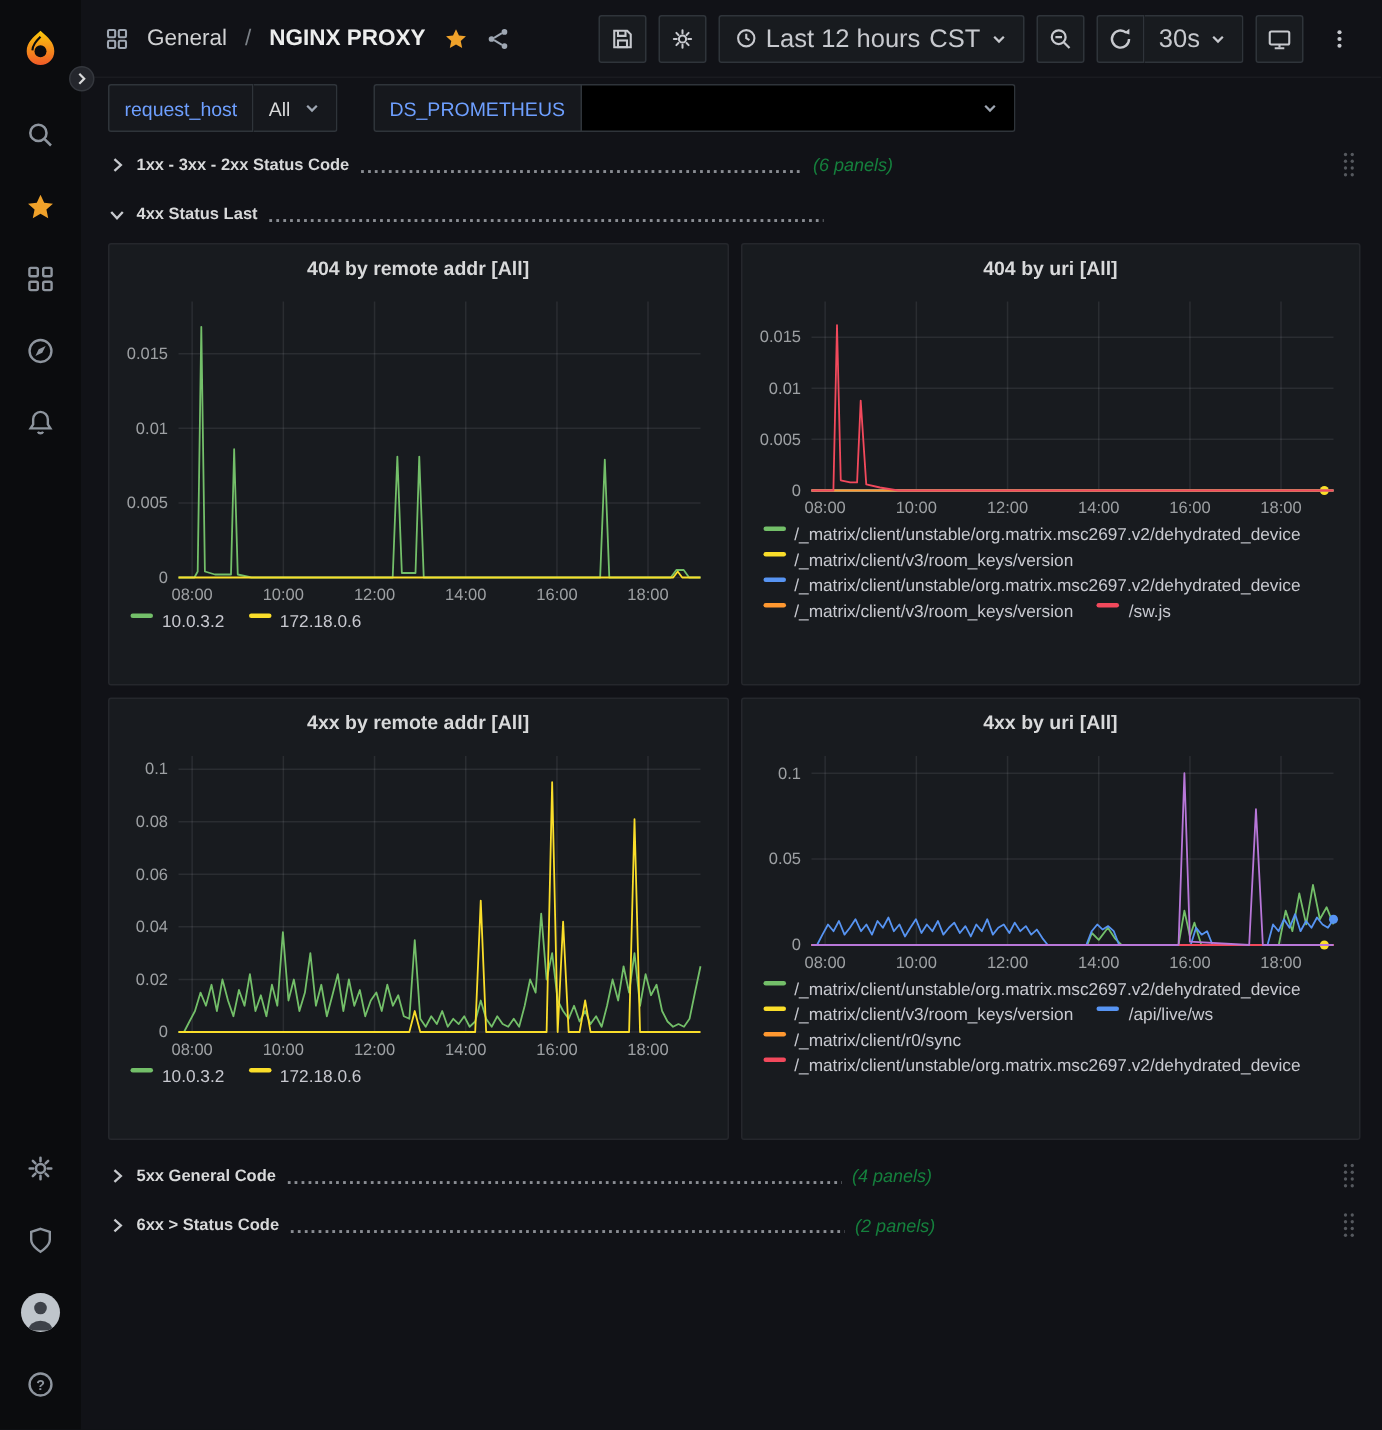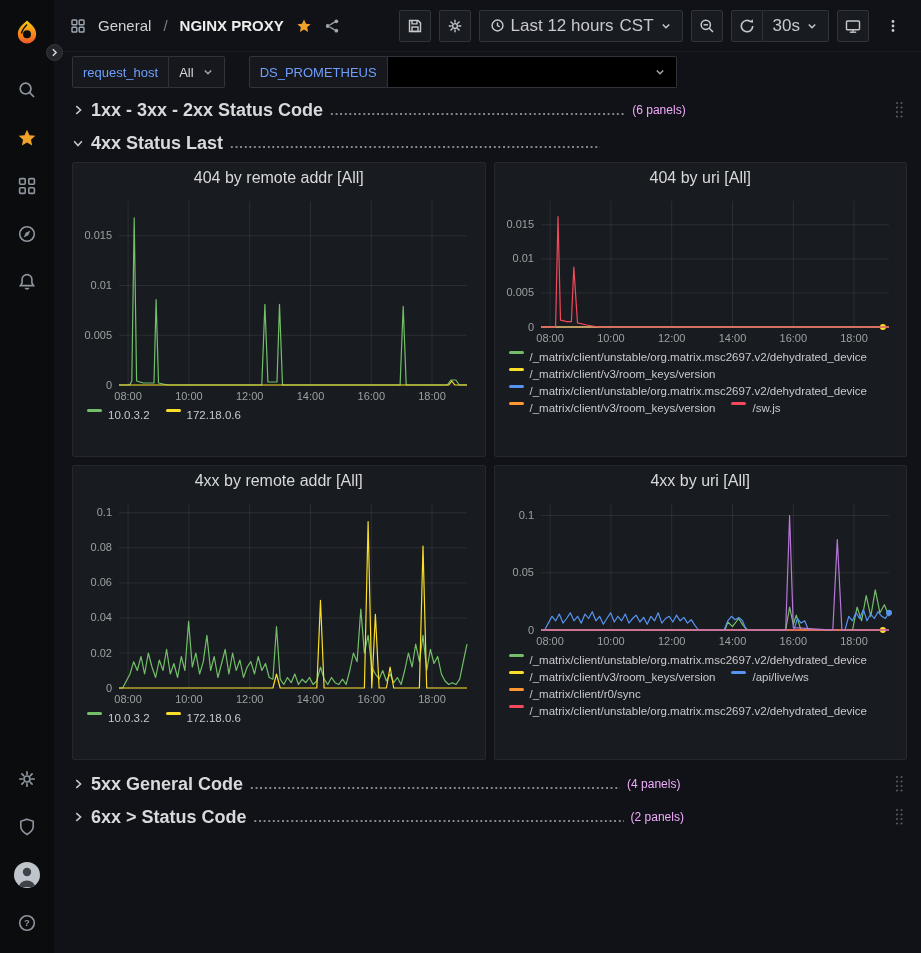--- a/index.html
+++ b/index.html
@@ -48,31 +48,31 @@
     border-radius:2px 0 0 2px;color:#6e9fff;font-weight:500;background:#16181d;cursor:pointer}
   .var-value{display:flex;align-items:center;gap:8px;padding:0 10px;border:1px solid #2f343a;
     border-left:none;border-radius:0 2px 2px 0;color:#d8d9da;cursor:pointer;background:#16181d}
   .var-value.redacted{background:#000;width:289px;justify-content:flex-end}
 
   
   .dash{flex:1;padding:4px 14px 0 18px;overflow:hidden}
   .row-header{height:28px;display:flex;align-items:center;gap:7px;position:relative;
     cursor:pointer;margin-bottom:5px;color:#d8d9da}
   .row-chevron{color:#c7c9ce;flex:none;display:flex}
-  .row-title{font-size:18px;font-weight:700;white-space:nowrap}
+  .row-title{font-size:11px;font-weight:700;white-space:nowrap}
   .row-dots{color:#8a8d93;font-size:13px;font-weight:700;letter-spacing:1px;white-space:nowrap;
     overflow:hidden;max-width:370px}
-  .row-count{font-size:12px;color:#f0abfc;white-space:nowrap}
+  .row-count{font-size:12px;font-style:italic;color:#15803d;white-space:nowrap}
   .row-drag{position:absolute;right:2px;top:4px;color:#55585e;cursor:grab}
 
   .panel-grid{display:grid;grid-template-columns:1fr 1fr;gap:8px;margin:2px 0 10px}
   .panel{height:295px;background:#181b1f;border:1px solid #25272c;border-radius:2px;
     display:flex;flex-direction:column;padding:2px 6px 4px;overflow:hidden}
   .p-title{height:26px;flex:none;display:flex;align-items:center;justify-content:center;
-    font-size:16px;font-weight:400;color:#d8d9da;cursor:pointer}
+    font-size:13px;font-weight:700;color:#d8d9da;cursor:pointer}
   .chart{width:100%;flex:none}
   .ch-tall{height:214px}
   .ch-short{height:156px}
   .legend{display:flex;flex-wrap:wrap;align-content:flex-start;column-gap:16px;row-gap:5px;
     padding:4px 8px 0;overflow:hidden;flex:1}
   .li{display:flex;gap:6px;white-space:nowrap;cursor:pointer}
   .sw{width:15px;height:3px;border-radius:2px;flex:none}
   .ln{font-size:11.5px;color:#c8c9d0}
 
   

